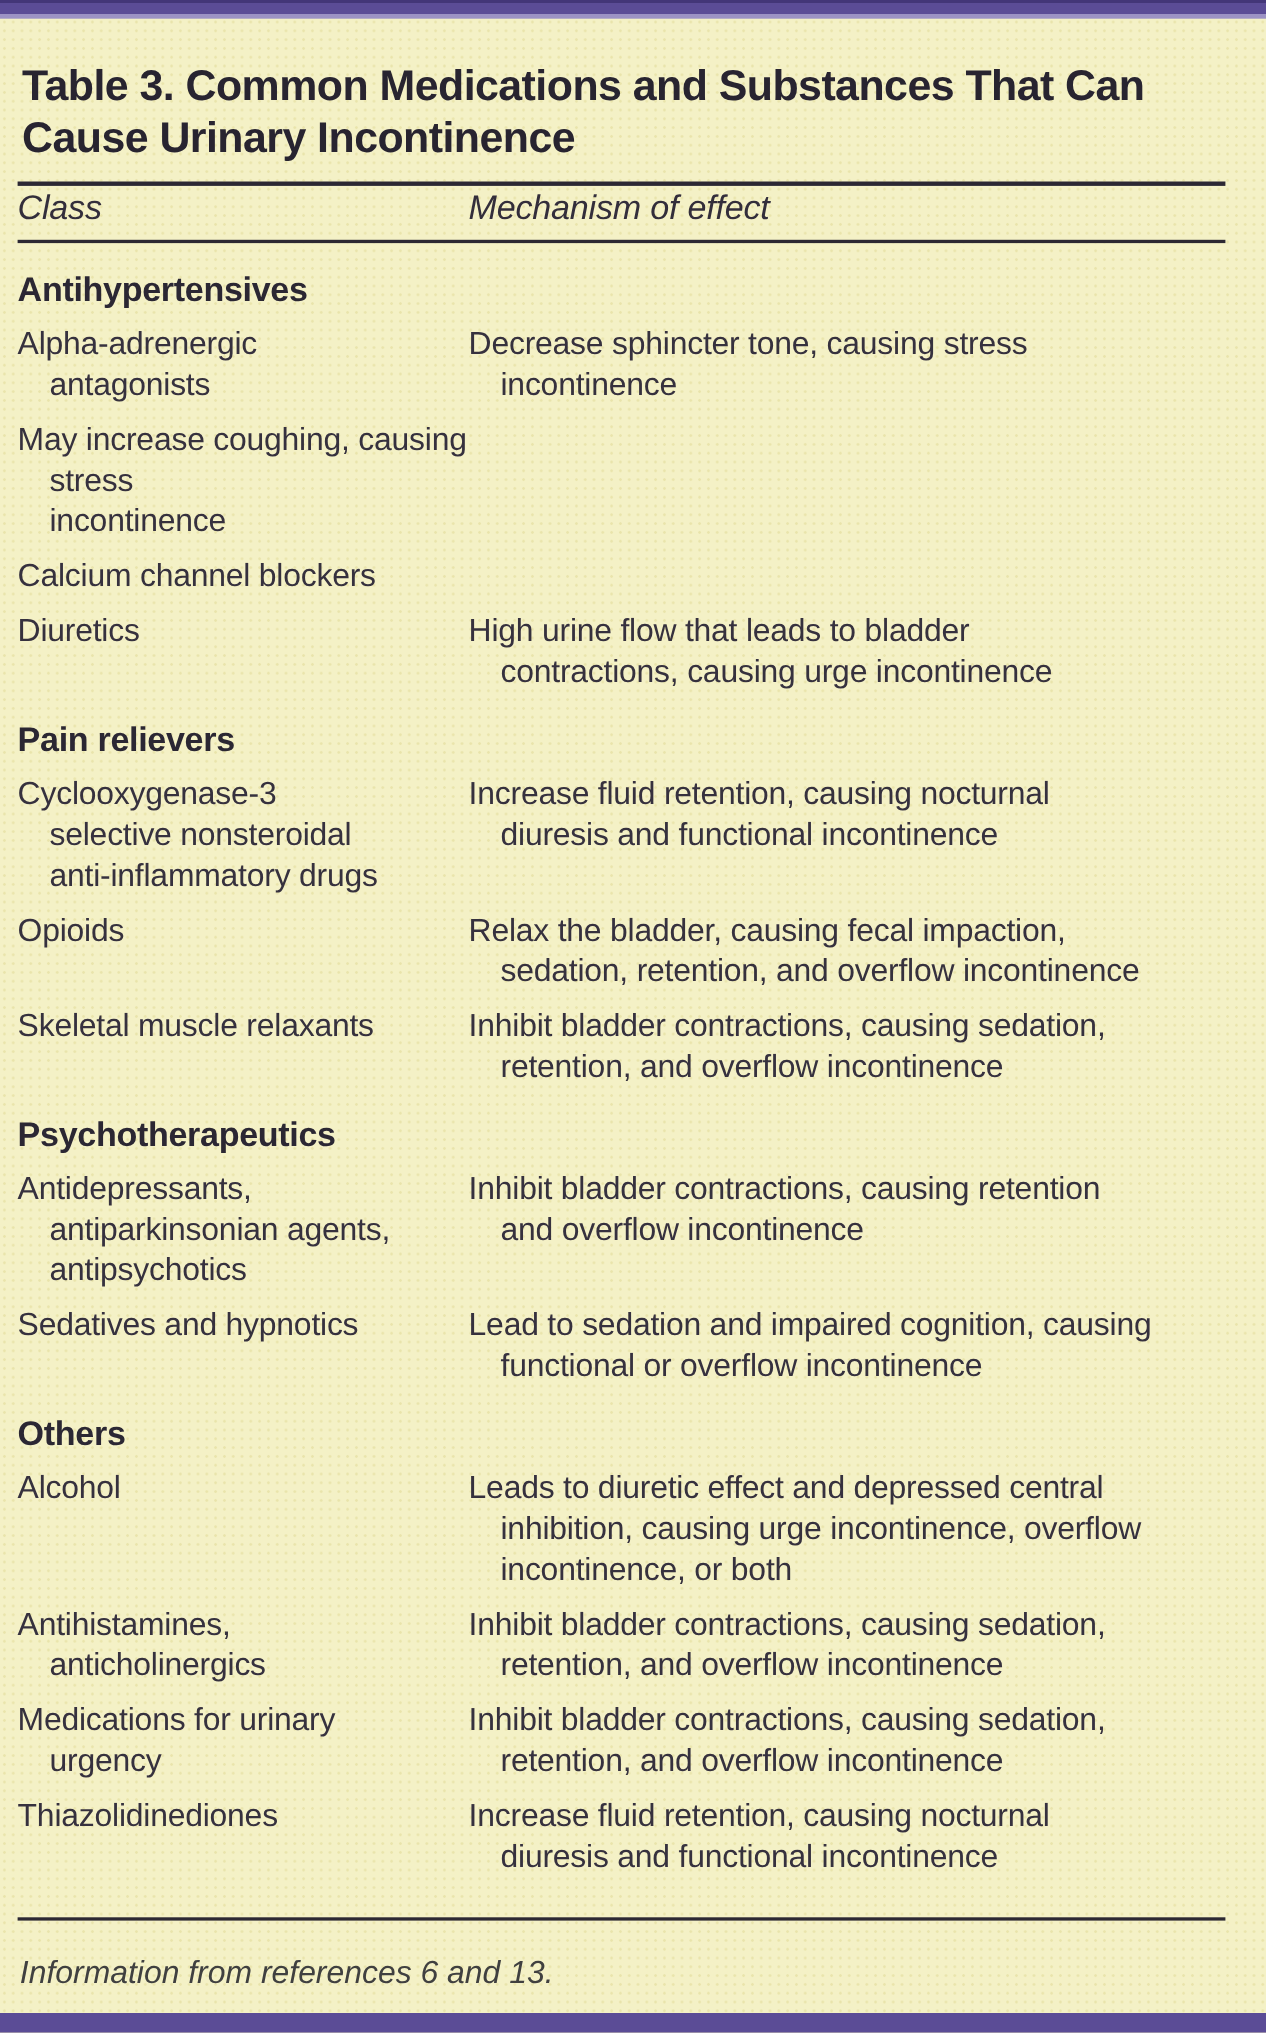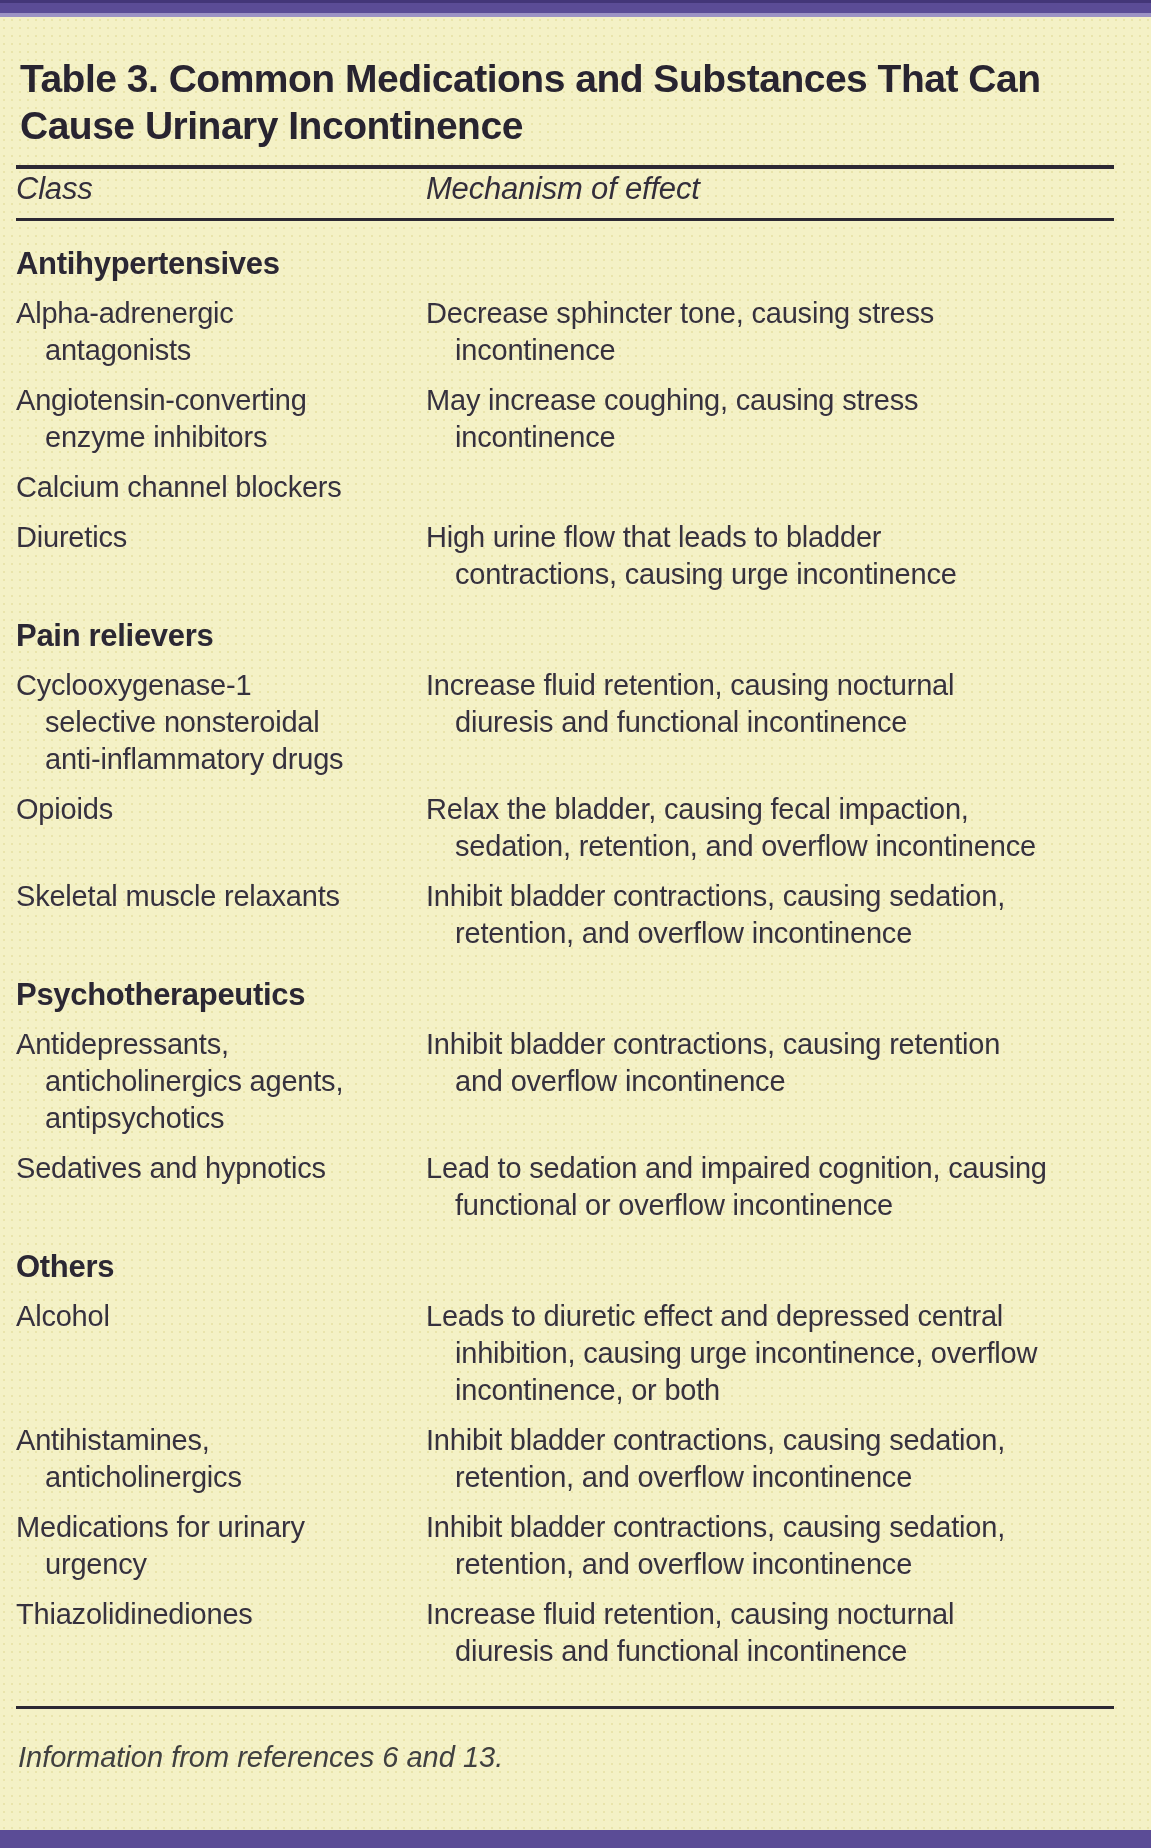--- a/index.html
+++ b/index.html
@@ -88,59 +88,57 @@
 
   <h2 class="section-label">Antihypertensives</h2>
 
   <div class="row">
     <div class="cell">Alpha-adrenergic
 antagonists</div>
     <div class="cell">Decrease sphincter tone, causing stress
 incontinence</div>
   </div>
   <div class="row">
-    <div class="cell">Angiotensin-converting
-enzyme inhibitors</div>
     <div class="cell">May increase coughing, causing stress
 incontinence</div>
   </div>
   <div class="row">
     <div class="cell">Calcium channel blockers</div>
   </div>
   <div class="row">
     <div class="cell">Diuretics</div>
     <div class="cell">High urine flow that leads to bladder
 contractions, causing urge incontinence</div>
   </div>
 
   <h2 class="section-label">Pain relievers</h2>
 
   <div class="row">
-    <div class="cell">Cyclooxygenase-1
+    <div class="cell">Cyclooxygenase-3
 selective nonsteroidal
 anti-inflammatory drugs</div>
     <div class="cell">Increase fluid retention, causing nocturnal
 diuresis and functional incontinence</div>
   </div>
   <div class="row">
     <div class="cell">Opioids</div>
     <div class="cell">Relax the bladder, causing fecal impaction,
 sedation, retention, and overflow incontinence</div>
   </div>
   <div class="row">
     <div class="cell">Skeletal muscle relaxants</div>
     <div class="cell">Inhibit bladder contractions, causing sedation,
 retention, and overflow incontinence</div>
   </div>
 
   <h2 class="section-label">Psychotherapeutics</h2>
 
   <div class="row">
     <div class="cell">Antidepressants,
-anticholinergics agents,
+antiparkinsonian agents,
 antipsychotics</div>
     <div class="cell">Inhibit bladder contractions, causing retention
 and overflow incontinence</div>
   </div>
   <div class="row">
     <div class="cell">Sedatives and hypnotics</div>
     <div class="cell">Lead to sedation and impaired cognition, causing
 functional or overflow incontinence</div>
   </div>
 

